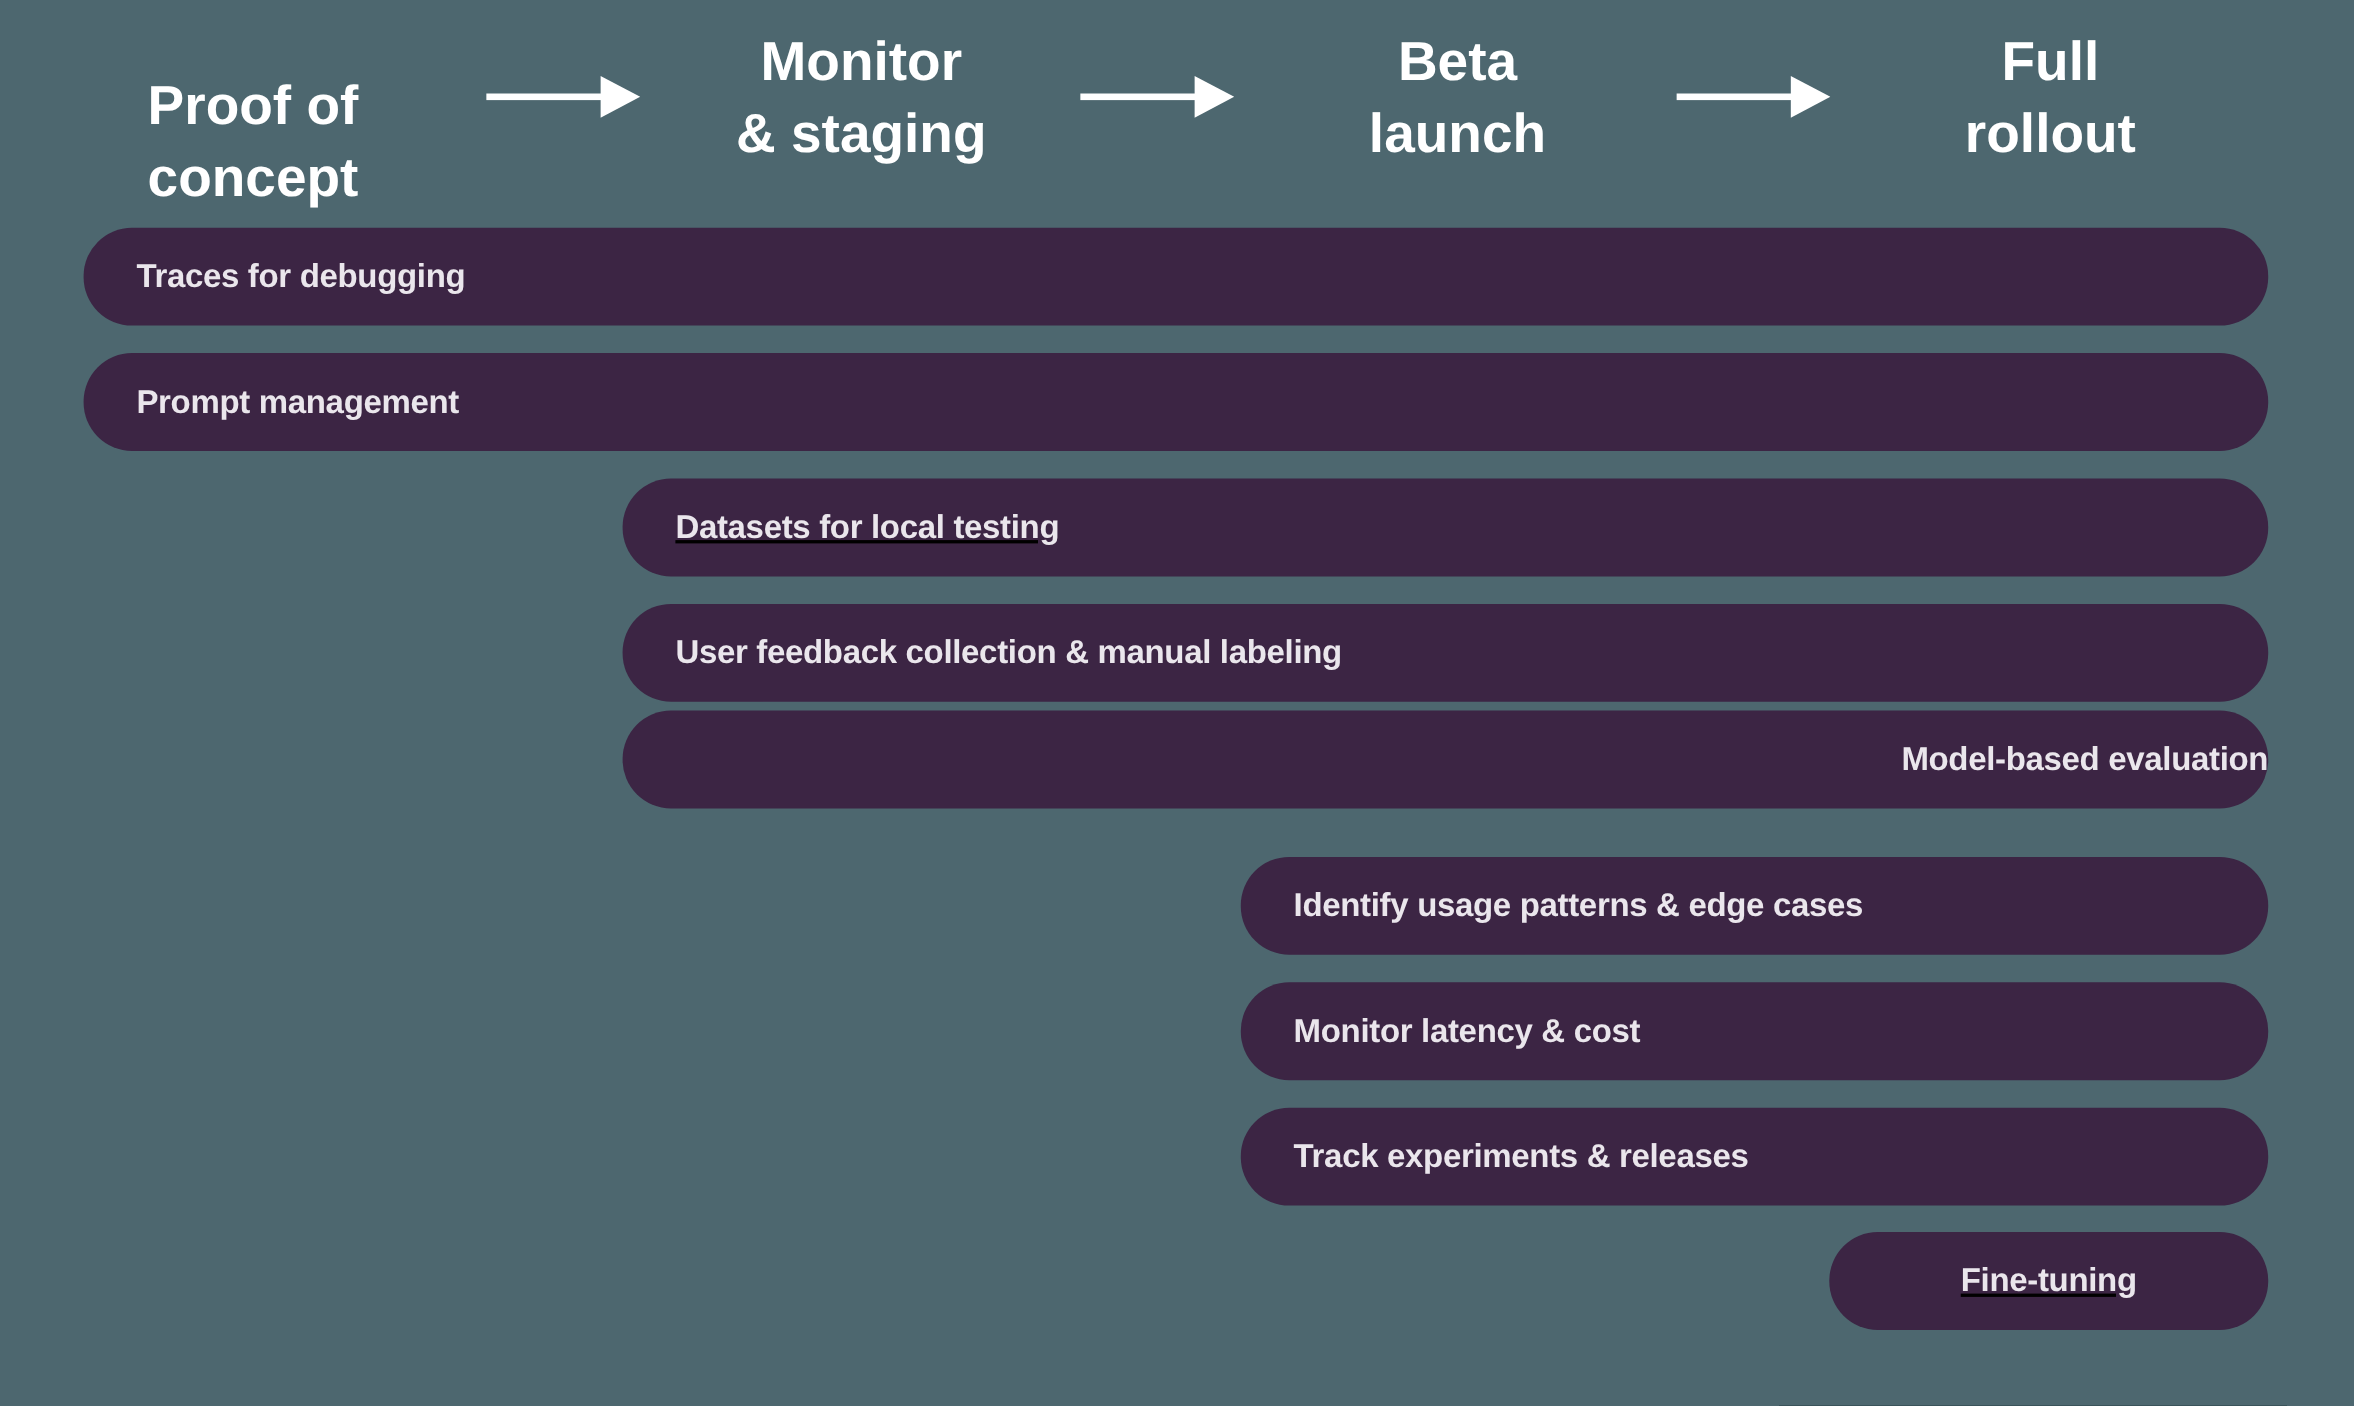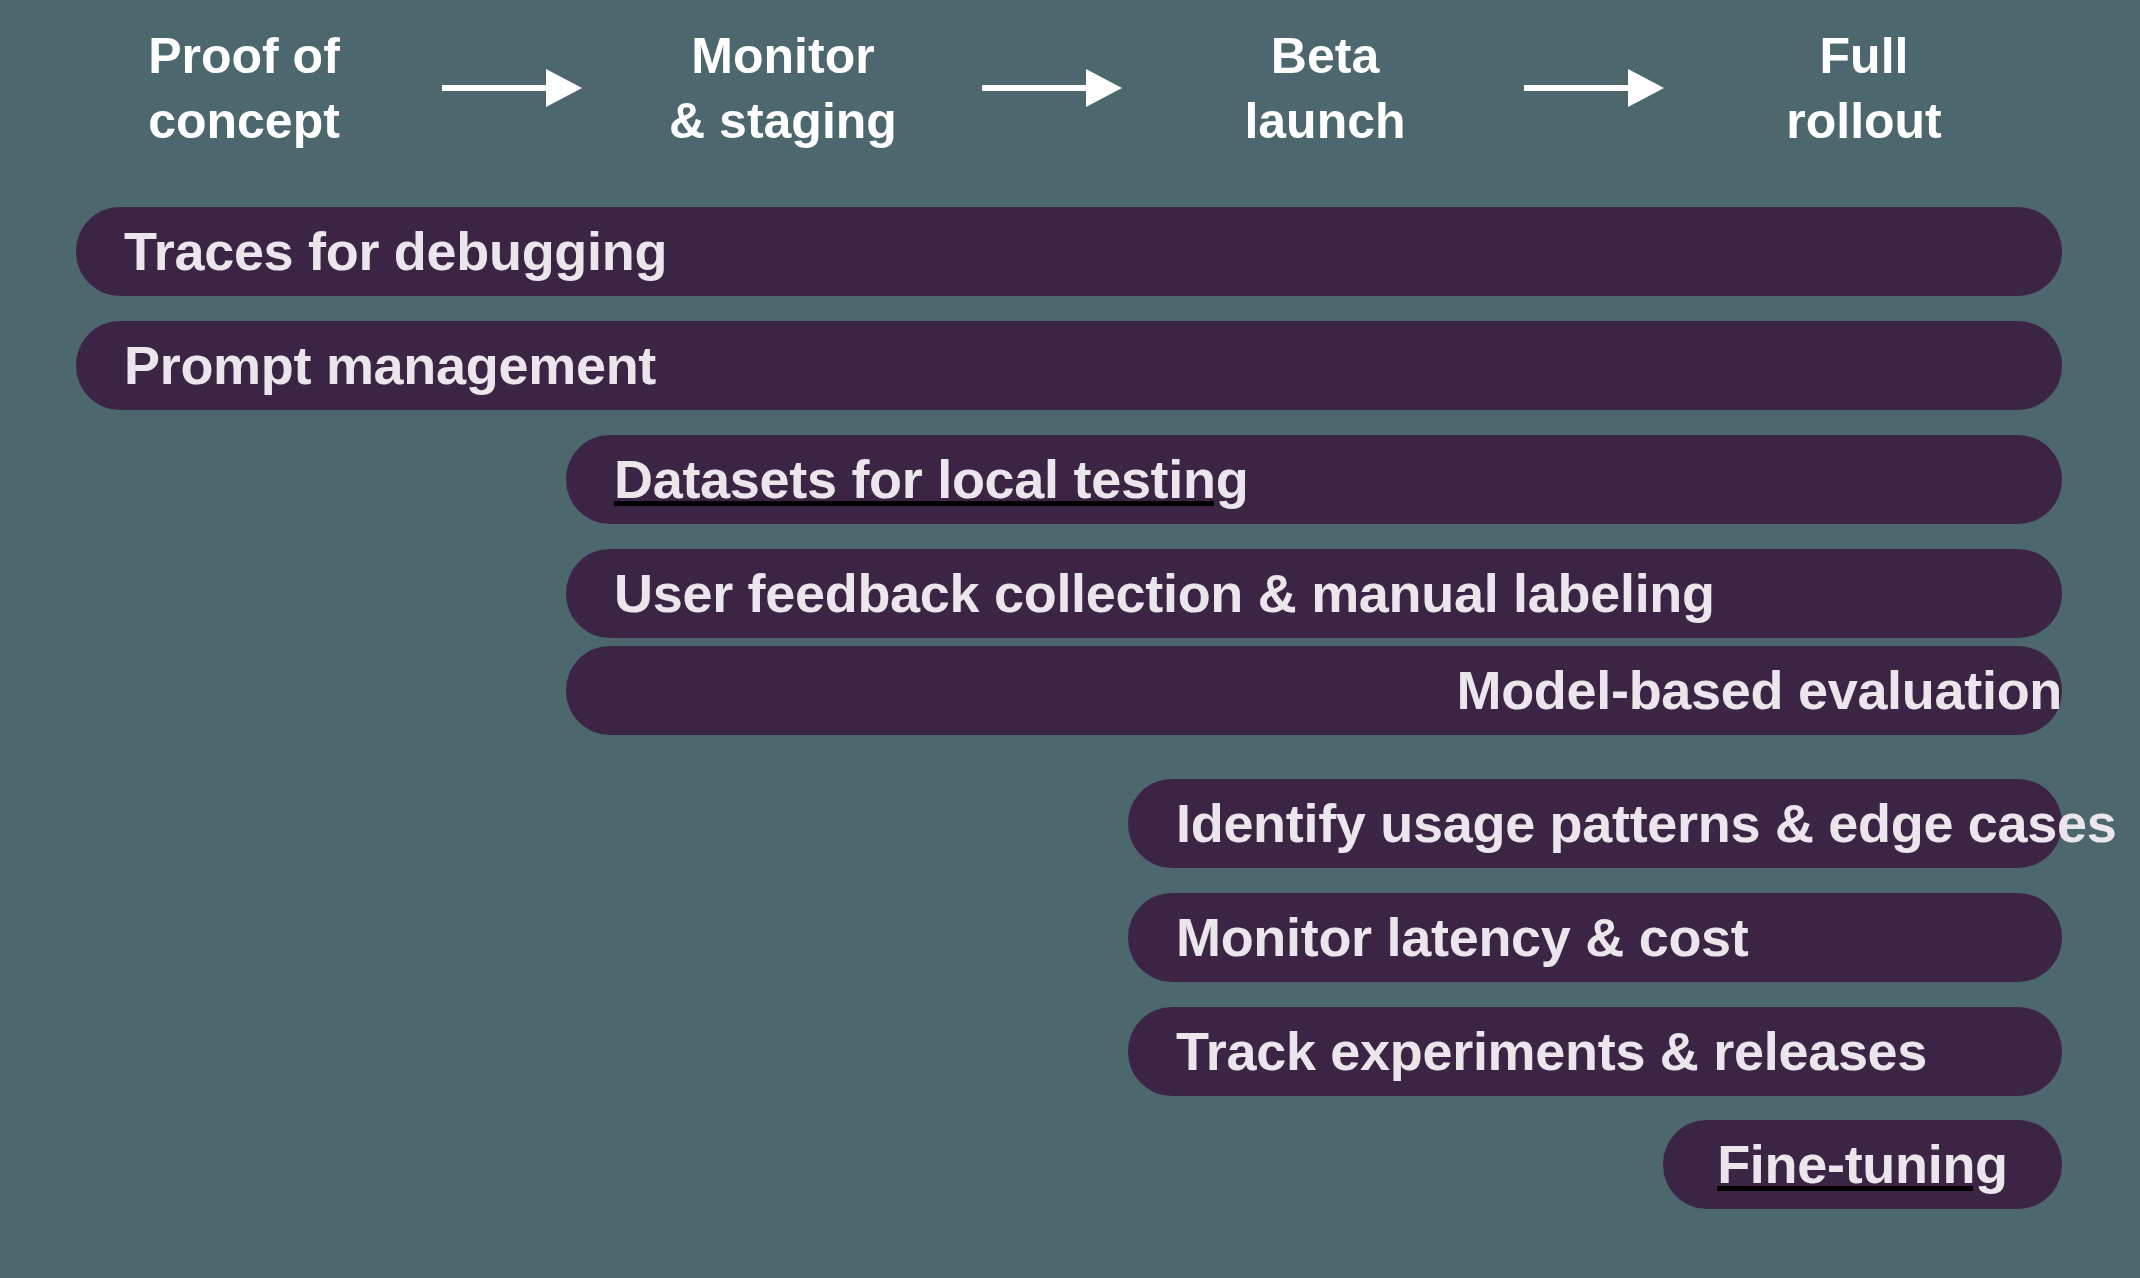--- a/index.html
+++ b/index.html
@@ -22,21 +22,21 @@
     top: 24px;
     width: 420px;
     text-align: center;
     color: var(--phase-text, #FFFFFF);
     font-size: 50px;
     line-height: 65px;
     font-weight: 700;
     letter-spacing: 0px;
   }
   .phase-line { display: block; }
-  .p1 { left:   34px; }
+  .p1 { left:   20px; margin-top: 40px; }
   .p2 { left:  573px; }
   .p3 { left: 1115px; }
   .p4 { left: 1654px; }
 
   
   .arrow {
     position: absolute;
     top: 68px;
     width: 140px;
     height: 40px;
@@ -52,21 +52,21 @@
     position: absolute;
     height: 89px;
     right: 78px;
     border-radius: 44px;
     background: var(--bar, #3C2544);
     display: flex;
     align-items: center;
   }
   .bar-label {
     color: var(--bar-text, #EAE6EC);
-    font-size: 54px;
+    font-size: 30px;
     font-weight: 700;
     line-height: 89px;
     letter-spacing: -0.3px;
     white-space: nowrap;
   }
   .bar:not(.center) .bar-label { padding-left: 48px; }
   .bar.center { justify-content: center; }
 
   .r1 { top:  207px; }
   .r2 { top:  321px; }

